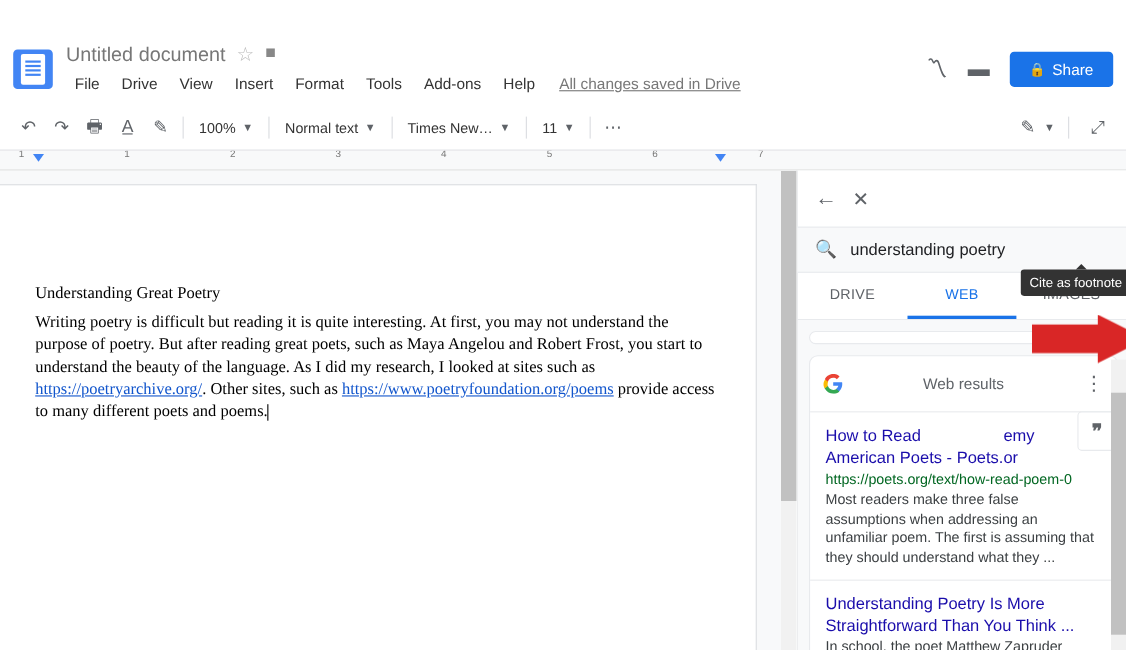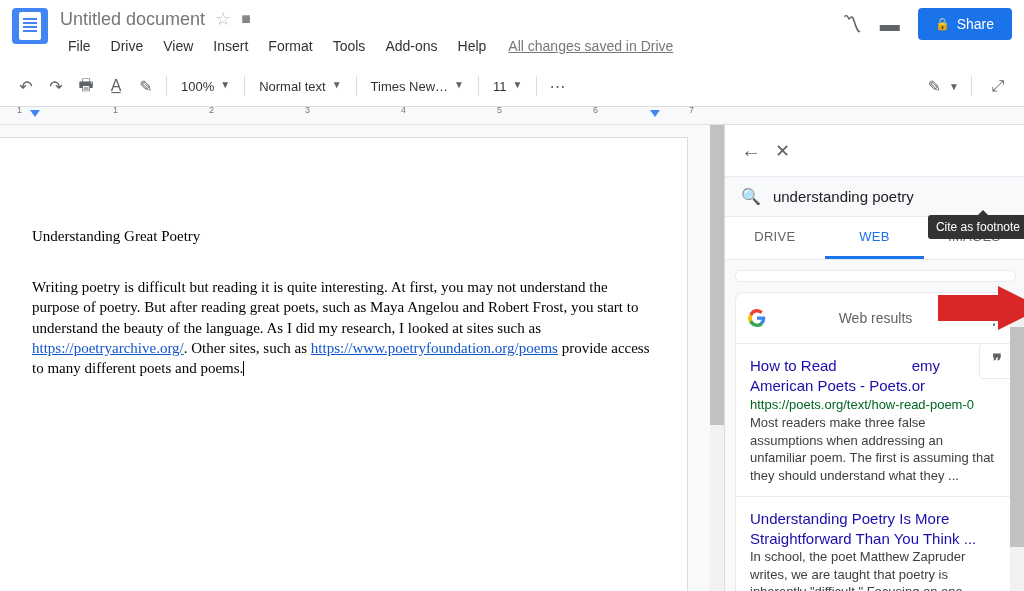--- a/index.html
+++ b/index.html
@@ -1,56 +1,56 @@
 <!DOCTYPE html>
 <html><head>
 <meta charset="utf-8">
 <style>
 * { margin: 0; padding: 0; box-sizing: border-box; }
 body { font-family: Arial, sans-serif; background: #fff; overflow: hidden; width: 1024px; height: 591px; }
 
 
-.header { display: flex; align-items: flex-start; padding: 8px 12px; border-bottom: none; }
+.header { display: flex; align-items: center; padding: 8px 12px; border-bottom: none; margin-top: 30px; }
 .logo { width: 36px; height: 36px; background: #4285f4; border-radius: 4px; margin-right: 12px; display: flex; align-items: center; justify-content: center; }
 .logo-inner { width: 22px; height: 28px; background: #fff; border-radius: 2px; position: relative; }
 .logo-inner::after { content: ''; position: absolute; left: 4px; top: 6px; right: 4px; height: 2px; background: #4285f4; box-shadow: 0 4px 0 #4285f4, 0 8px 0 #4285f4, 0 12px 0 #4285f4; }
 .title-area { flex: 1; }
 .doc-title { font-size: 18px; color: #777; font-weight: 400; display: flex; align-items: center; gap: 10px; }
 .star-icon { color: #bbb; font-size: 18px; }
 .folder-icon { color: #888; font-size: 16px; }
 .menu-row { display: flex; gap: 4px; margin-top: 4px; font-size: 14px; color: #333; align-items: center; }
 .menu-item { padding: 4px 8px; cursor: pointer; border-radius: 4px; }
 .saved-text { margin-left: 10px; color: #777; text-decoration: underline; }
 .header-actions { display: flex; align-items: center; gap: 18px; }
 .trend-icon, .comment-icon { color: #5f6368; font-size: 20px; cursor: pointer; }
 .share-btn { background: #1a73e8; color: #fff; padding: 8px 18px; border-radius: 4px; font-size: 14px; font-weight: 500; display: flex; align-items: center; gap: 6px; cursor: pointer; }
 .lock-icon { font-size: 12px; }
 
 
 .toolbar { display: flex; align-items: center; padding: 6px 12px; gap: 2px; border-bottom: 1px solid #dadce0; background: #fff; }
 .tb-icon { width: 28px; height: 28px; display: flex; align-items: center; justify-content: center; color: #5f6368; font-size: 16px; cursor: pointer; border-radius: 4px; }
 .tb-sep { width: 1px; height: 20px; background: #dadce0; margin: 0 4px; }
-.tb-dropdown { display: flex; gap: 6px; padding: 4px 8px; font-size: 13px; color: #333; cursor: pointer; }
+.tb-dropdown { display: flex; align-items: center; gap: 6px; padding: 4px 8px; font-size: 13px; color: #333; cursor: pointer; }
 .tb-dropdown .arrow { font-size: 10px; color: #5f6368; }
 .tb-right { margin-left: auto; display: flex; align-items: center; gap: 8px; }
 .pencil { color: #5f6368; font-size: 16px; }
 
 
 .ruler { height: 18px; background: #f8f9fa; border-bottom: 1px solid #e0e0e0; position: relative; overflow: hidden; font-size: 9px; color: #777; }
 .ruler-inner { position: absolute; left: 20px; top: 3px; display: flex; }
 .ruler-tick { width: 96px; display: flex; align-items: center; position: relative; }
 .ruler-tick span { position: absolute; left: -3px; }
 .ruler-marker-left { position: absolute; left: 30px; top: 3px; width: 0; height: 0; border-left: 5px solid transparent; border-right: 5px solid transparent; border-top: 7px solid #4285f4; }
 .ruler-marker-right { position: absolute; left: 650px; top: 3px; width: 0; height: 0; border-left: 5px solid transparent; border-right: 5px solid transparent; border-top: 7px solid #4285f4; }
 
 
 .main { display: flex; height: calc(591px - 100px - 18px); }
 .doc-area { flex: 1; background: #f8f9fa; overflow: auto; position: relative; padding-top: 12px; }
 .page { background: #fff; width: 688px; margin-left: 0; padding: 90px 32px 20px 32px; min-height: 500px; border: 1px solid #dadce0; border-left: none; }
-.doc-heading { font-family: 'Times New Roman', serif; font-size: 15px; color: #000; margin-bottom: 32px; }
+.doc-heading { font-family: 'Times New Roman', serif; font-size: 15px; color: #000; margin-bottom: 8px; }
 .doc-para { font-family: 'Times New Roman', serif; font-size: 15px; color: #000; line-height: 1.35; }
 .doc-para a { color: #1155cc; text-decoration: underline; }
 .cursor { display: inline-block; width: 1px; height: 15px; background: #000; vertical-align: text-bottom; }
 .doc-scroll { position: absolute; right: 0; top: 0; width: 14px; height: 100%; background: #f1f1f1; }
 .doc-scroll-thumb { background: #c1c1c1; width: 14px; height: 300px; border-radius: 0; }
 
 
 .explore { width: 300px; border-left: 1px solid #dadce0; background: #fff; display: flex; flex-direction: column; position: relative; }
 .explore-header { display: flex; align-items: center; padding: 14px 16px; gap: 14px; }
 .back-arrow { font-size: 20px; color: #5f6368; cursor: pointer; }

